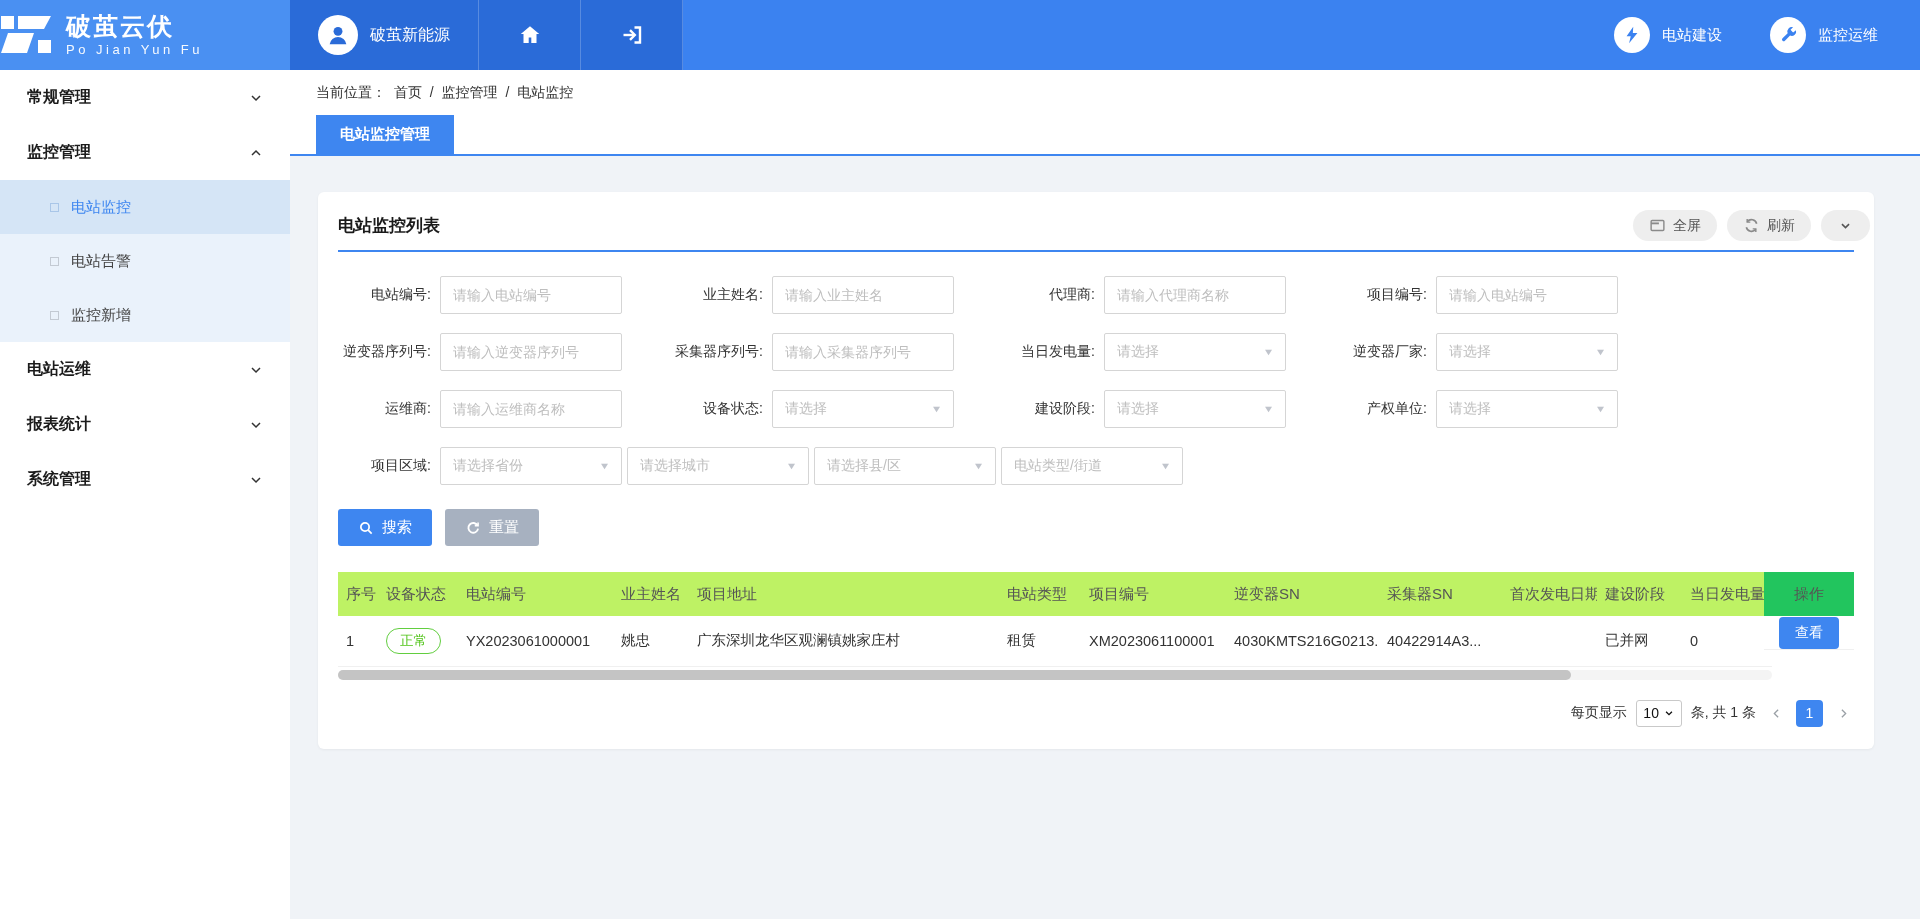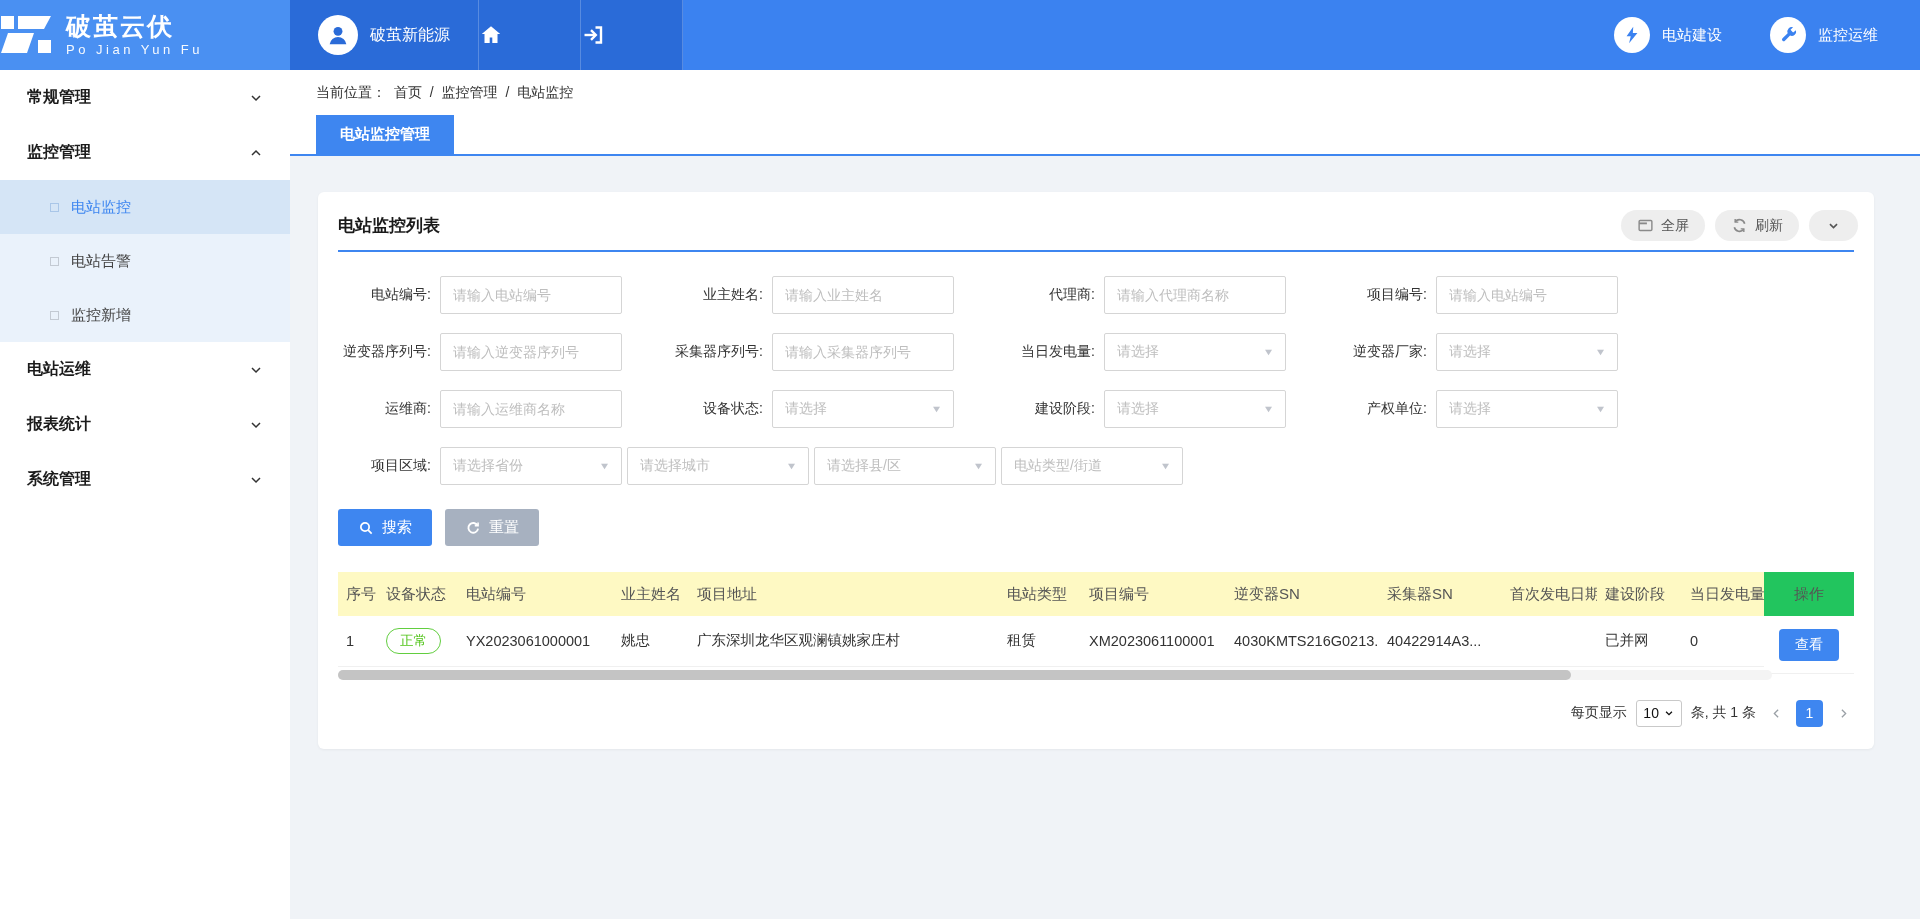--- a/index.html
+++ b/index.html
@@ -7,21 +7,21 @@
   body { font-family:"Liberation Sans","DejaVu Sans",sans-serif; background:#F0F3F7; color:#333; }
 
   
   .topbar { position:absolute; top:0; left:0; width:1920px; height:70px; display:flex; }
   .brand { width:290px; height:70px; background:#4A90F2; display:flex; align-items:center; gap:14px; }
   .brand-logo { width:52px; height:44px; flex:none; }
   .brand-text { color:#fff; line-height:1.1; }
   .brand-title { font-size:25px; font-weight:bold; letter-spacing:2px; }
   .brand-sub { font-size:13px; letter-spacing:3.5px; margin-top:3px; opacity:.95;text-align:center; }
   .topbar-mid { display:flex; background:#2A6BD8; height:70px; }
-  .topbar-mid > div { display:flex; align-items:center; justify-content:space-between; border-right:1px solid rgba(255,255,255,.22); }
+  .topbar-mid > div { display:flex; align-items:center; justify-content:center; border-right:1px solid rgba(255,255,255,.22); }
   .user-chip { gap:12px; padding:0 28px; cursor:pointer; }
   .avatar { width:40px; height:40px; border-radius:50%; background:#fff; display:flex; align-items:center; justify-content:center; }
   .avatar svg { width:26px; height:26px; }
   .user-name { color:#fff; font-size:16px; }
   .icon-btn { width:102px; cursor:pointer; }
   .icon-btn svg { width:24px; height:24px; }
   .topbar-right { flex:1; background:#3B82F0; display:flex; align-items:center; justify-content:flex-end; gap:48px; padding-right:42px; }
   .quick-link { display:flex; align-items:center; gap:12px; cursor:pointer; }
   .quick-circle { width:36px; height:36px; border-radius:50%; background:#fff; display:flex; align-items:center; justify-content:center; }
   .quick-circle svg { width:20px; height:20px; }
@@ -41,21 +41,21 @@
   
   .main { position:absolute; top:70px; left:290px; right:0; bottom:0; background:#F0F3F7; }
   .crumb-bar { background:#fff; border-bottom:2px solid #3E86F0; padding:14px 0 0 26px; }
   .breadcrumb { font-size:14px; color:#333; }
   .breadcrumb span { margin-right:4px; }
   .tab-row { margin-top:13px; }
   .tab { display:inline-block; background:#3E86F0; color:#ffffff; font-size:15px; font-weight:bold; padding:10px 24px; cursor:pointer; }
 
   
   .panel { margin:14px 46px 0 28px; background:#fff; border-radius:6px; box-shadow:0 1px 3px rgba(0,0,0,.05); padding-bottom:22px; }
-  .panel-head { display:flex; justify-content:space-between; align-items:center; padding:18px 16px 0 20px;margin-top:36px; }
+  .panel-head { display:flex; justify-content:space-between; align-items:center; padding:18px 4px 0 20px;margin-top:36px; }
   .panel-title { font-size:17px; font-weight:bold; color:#1a1a1a; }
   .pill-group { display:flex; gap:10px; }
   .pill { background:#EEEEEE; border-radius:16px; height:31px; display:flex; align-items:center; gap:7px; padding:0 16px; font-size:14px; color:#555; cursor:pointer; border:none; }
   .pill svg { width:17px; height:17px; }
   .panel-divider { height:2px; background:#3E86F0; margin:9px 20px 0 20px; }
 
   
   .filter-area { padding:24px 20px 0 18px; }
   .filter-row { display:flex; margin-bottom:19px; }
   .field { width:332px; display:flex; align-items:center; flex:none; }
@@ -69,26 +69,26 @@
 
   .btn-row { display:flex; gap:13px; padding-left:2px; margin-bottom:26px; }
   .btn { height:37px; border:none; border-radius:3px; display:flex; align-items:center; gap:8px; padding:0 20px; font-size:15px; color:#fff; cursor:pointer; font-family:Liberation Sans, sans-serif; }
   .btn svg { width:16px; height:16px; }
   .btn-search { background:#3E86F0; }
   .btn-reset { background:#A7B1C0; }
 
   
   .table-zone { position:relative; padding:0 20px; }
   .grid-table { border-collapse:collapse; table-layout:fixed; width:1434px; }
-  .grid-table th { background:#fef9c3; height:44px; font-weight:normal; font-size:15px; color:#555; text-align:left; padding-left:8px; white-space:nowrap; overflow:hidden; }
+  .grid-table th { background:#bef264; height:44px; font-weight:normal; font-size:15px; color:#555; text-align:left; padding-left:8px; white-space:nowrap; overflow:hidden; }
   .grid-table td { height:50px; font-size:14.5px; color:#333; padding-left:8px; border-bottom:1px solid #F0F0F0; background:#fff; white-space:nowrap; overflow:hidden; }
   .status-pill { display:inline-block; border:1px solid #62CE3F; color:#52C41A; border-radius:13px; padding:3px 13px; font-size:13.5px; background:#fff; }
   .op-col { position:absolute; top:0; right:20px; width:90px; }
   .op-head { background:#22c55e; height:44px; display:flex; align-items:center; justify-content:center; font-size:15px; color:#555; }
-  .op-cell { height:58px; background:#fff; display:flex; align-items:center; justify-content:center; border-bottom:1px solid #F0F0F0; }
+  .op-cell { height:34px; background:#fff; display:flex; align-items:center; justify-content:center; border-bottom:1px solid #F0F0F0; }
   .btn-view { background:#3E86F0; color:#fff; border:none; border-radius:4px; padding:7px 16px; font-size:14px; cursor:pointer; font-family:inherit; }
   .hscroll-track { width:1434px; height:10px; background:#F4F4F4; border-radius:5px; margin-top:3px; position:relative; }
   .hscroll-thumb { position:absolute; left:0; top:0; height:10px; width:86%; background:#C4C4C4; border-radius:5px; cursor:pointer; }
 
   
   .pagination { display:flex; align-items:center; justify-content:flex-end; gap:9px; padding:20px 20px 0 0; font-size:14px; color:#333; }
   .per-page-select { width:46px; height:27px; border:1px solid #C9C9C9; border-radius:3px; background:#fff; display:flex; align-items:center; justify-content:center; gap:5px; cursor:pointer; font-size:14px; color:#111; }
   .per-page-select svg { width:10px; height:10px; stroke:#111; }
   .pg-chevron { width:22px; height:26px; display:flex; align-items:center; justify-content:center; cursor:pointer; }
   .pg-chevron svg { width:13px; height:13px; stroke:#9aa0a6; }

